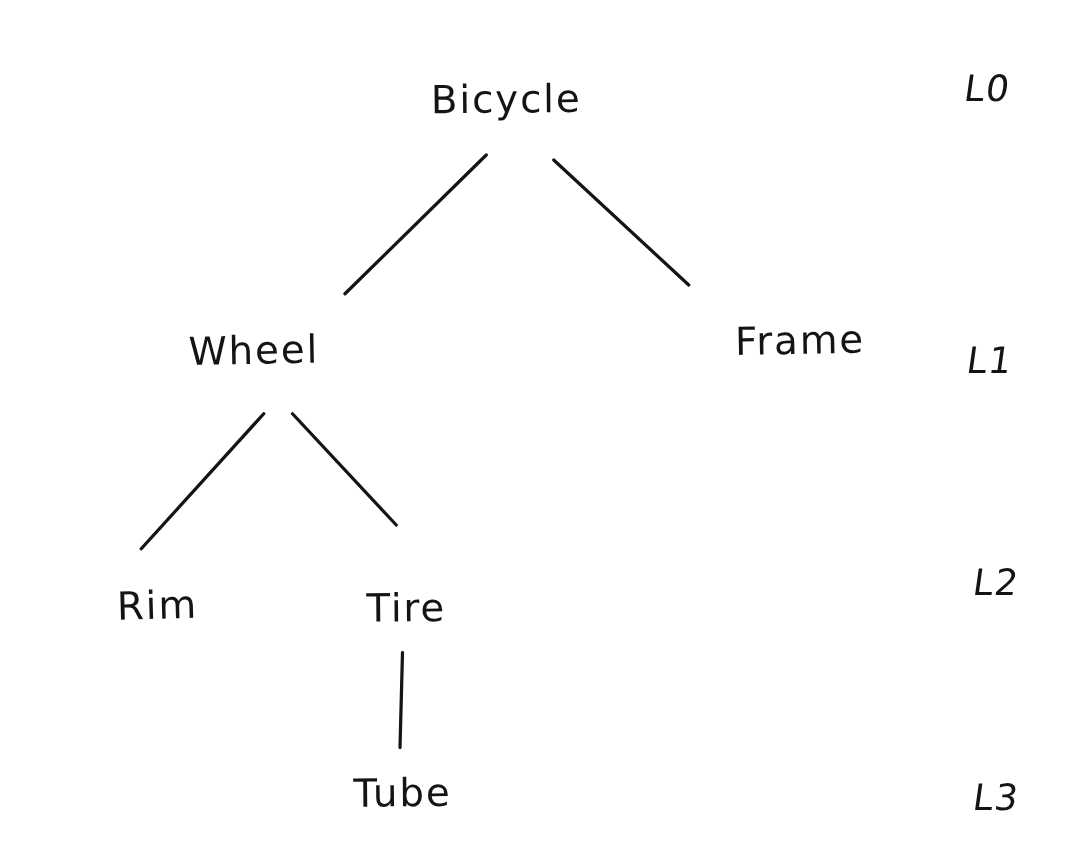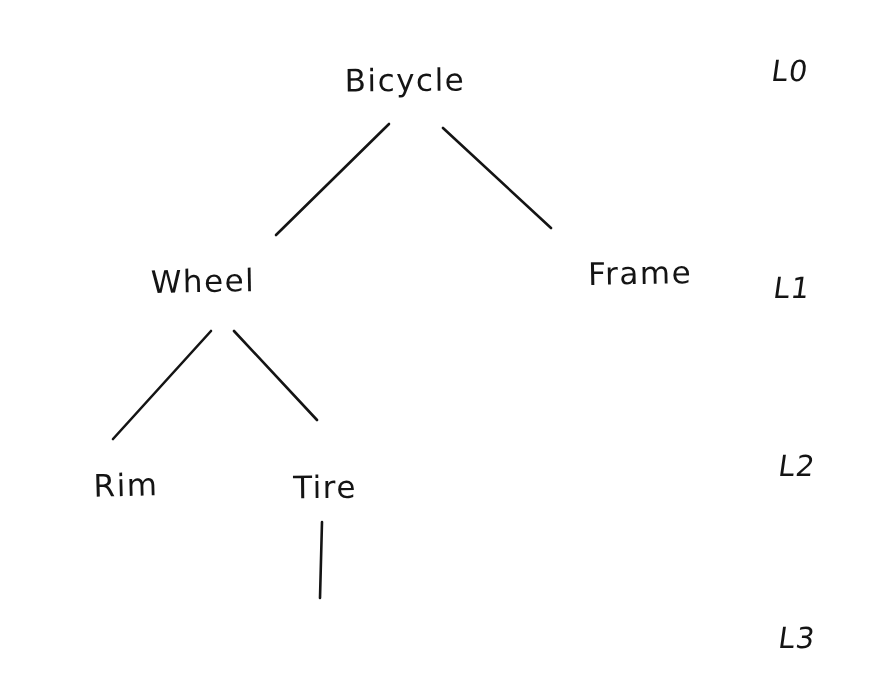--- a/index.html
+++ b/index.html
@@ -64,20 +64,21 @@
   <div class="node" style="left:405px; top:80px;  --rot:-0.5deg">Bicycle</div>
 
   <div class="node" style="left:203px; top:281px; --rot:-1deg">Wheel</div>
 
   <div class="node" style="left:640px; top:273px; --rot:-1deg">Frame</div>
 
   <div class="node" style="left:126px; top:485px; --rot:-1.5deg">Rim</div>
 
   <div class="node" style="left:325px; top:487px; --rot:-0.5deg">Tire</div>
 
+  <div class="node" style="left:322px; top:635px; --rot:-0.5deg">Tube</div>
 
   <div class="level-label" style="left:790px; top:71px;">L0</div>
 
   <div class="level-label" style="left:792px; top:288px;">L1</div>
 
   <div class="level-label" style="left:797px; top:466px;">L2</div>
 
   <div class="level-label" style="left:797px; top:638px;">L3</div>
 
 </div>

